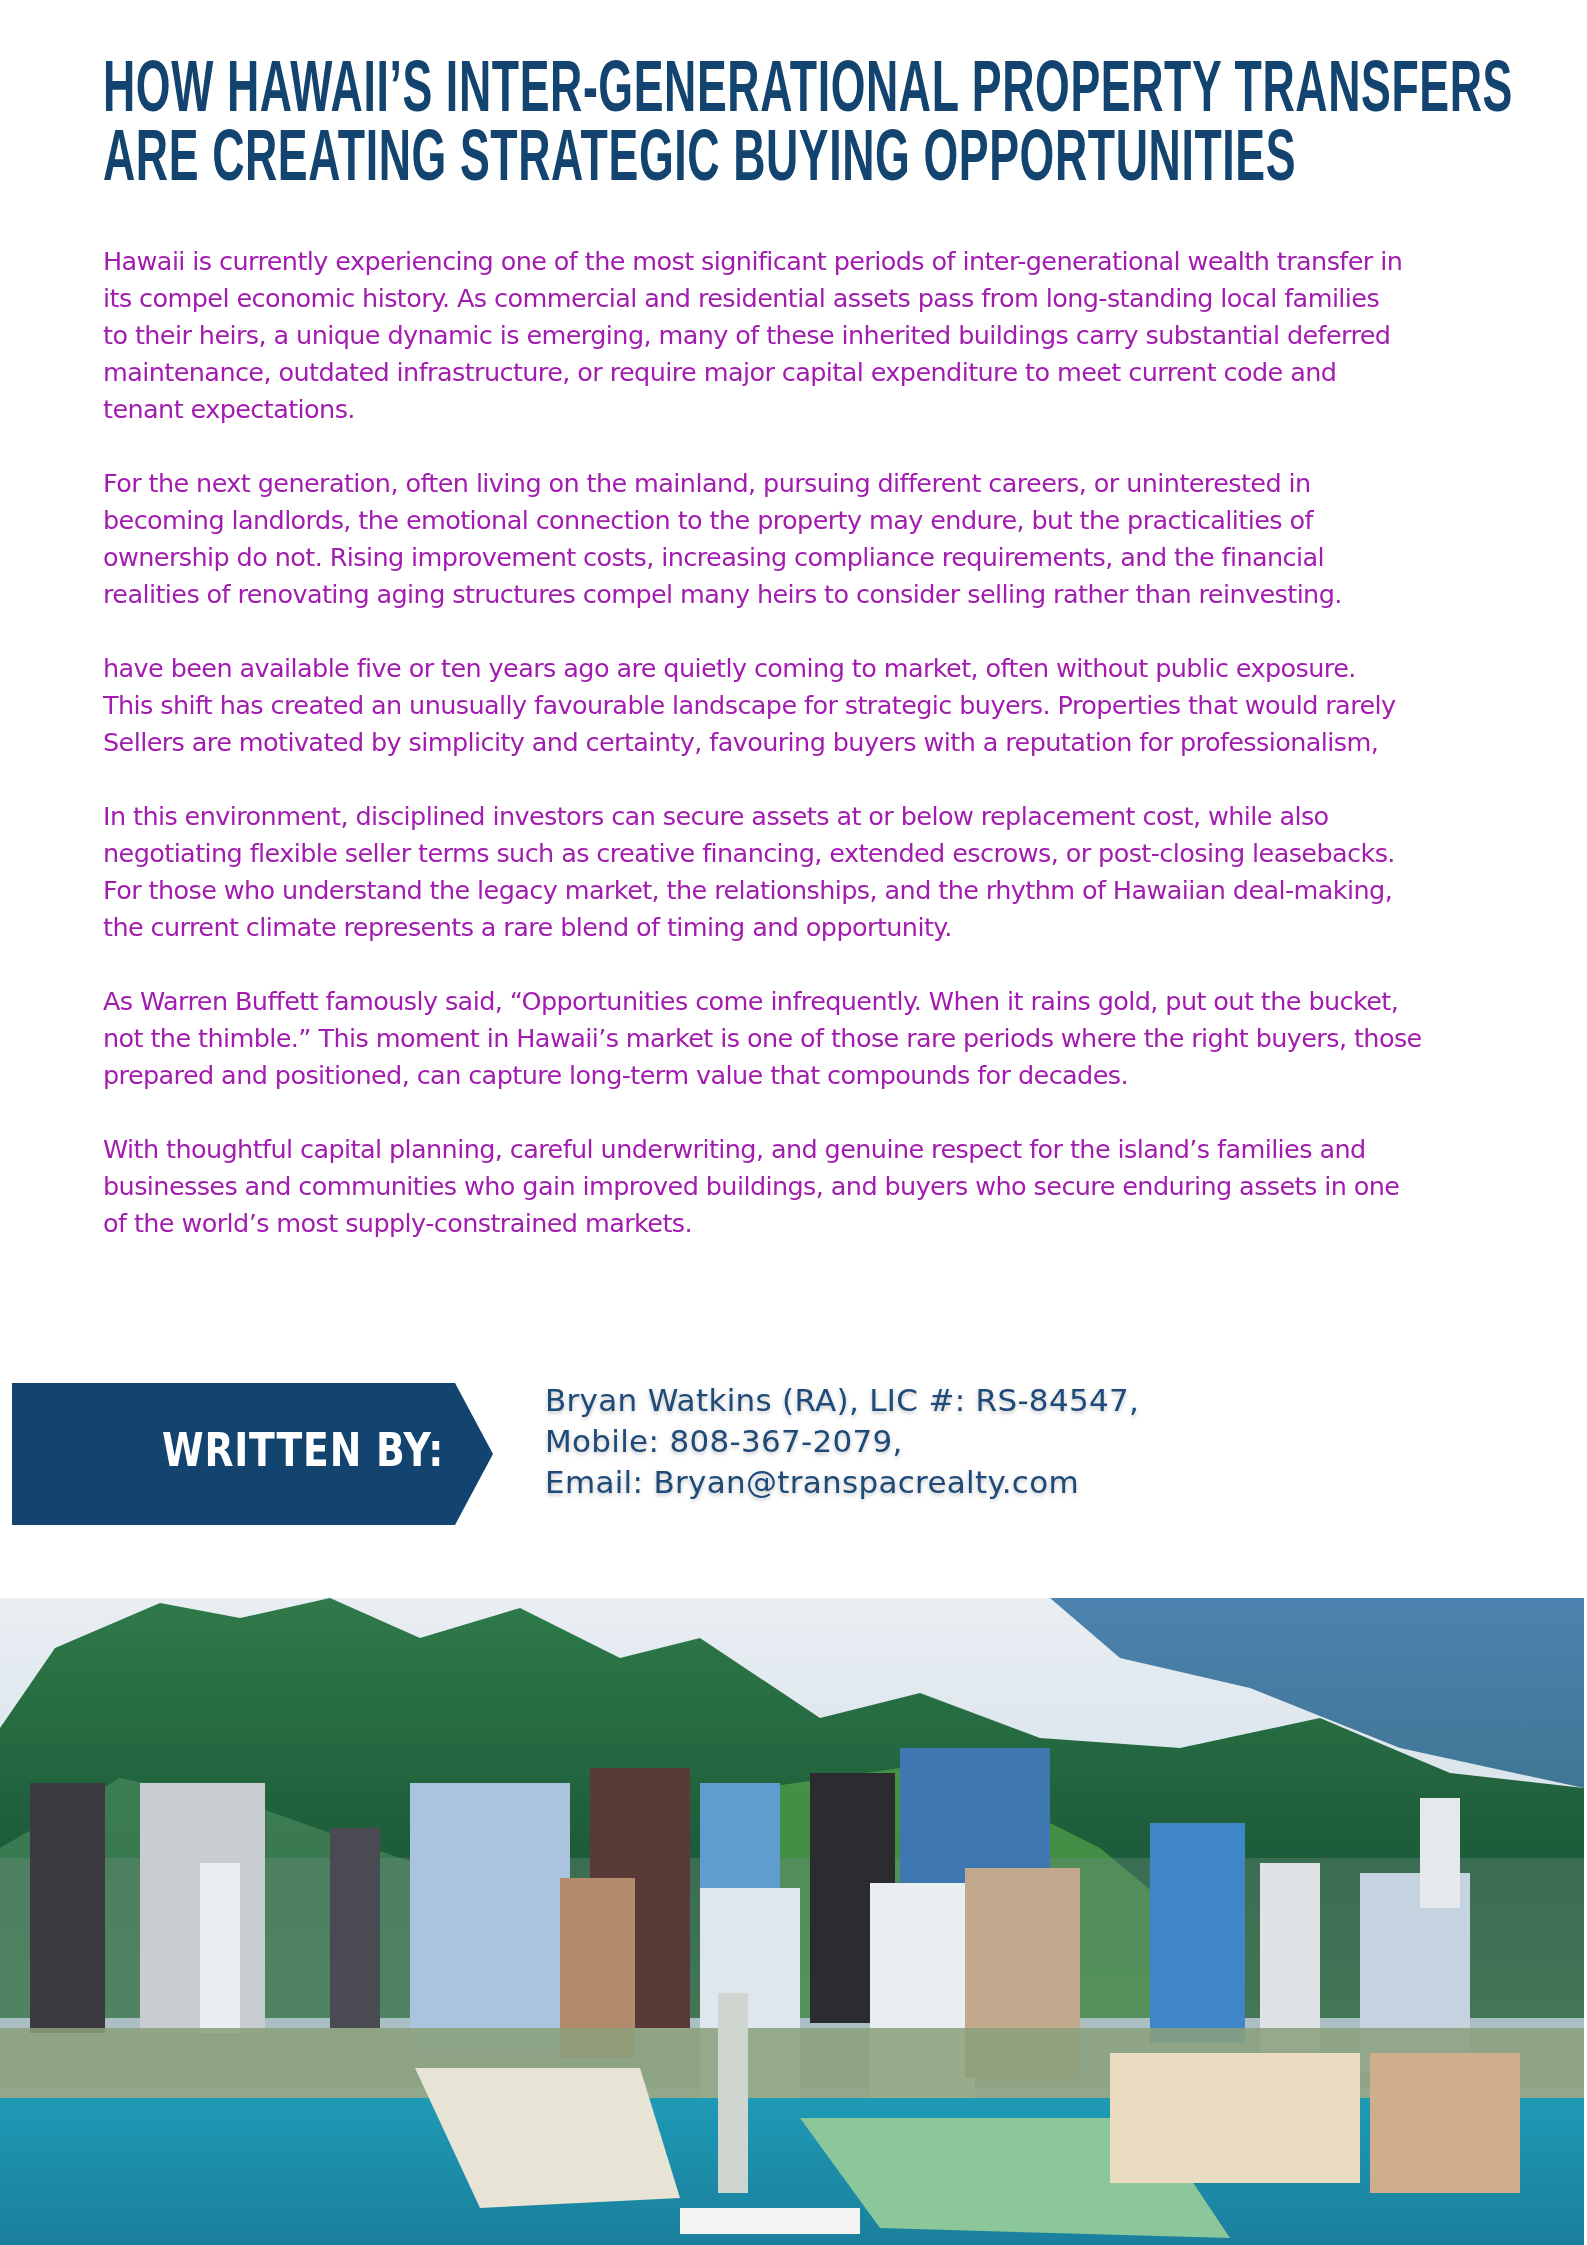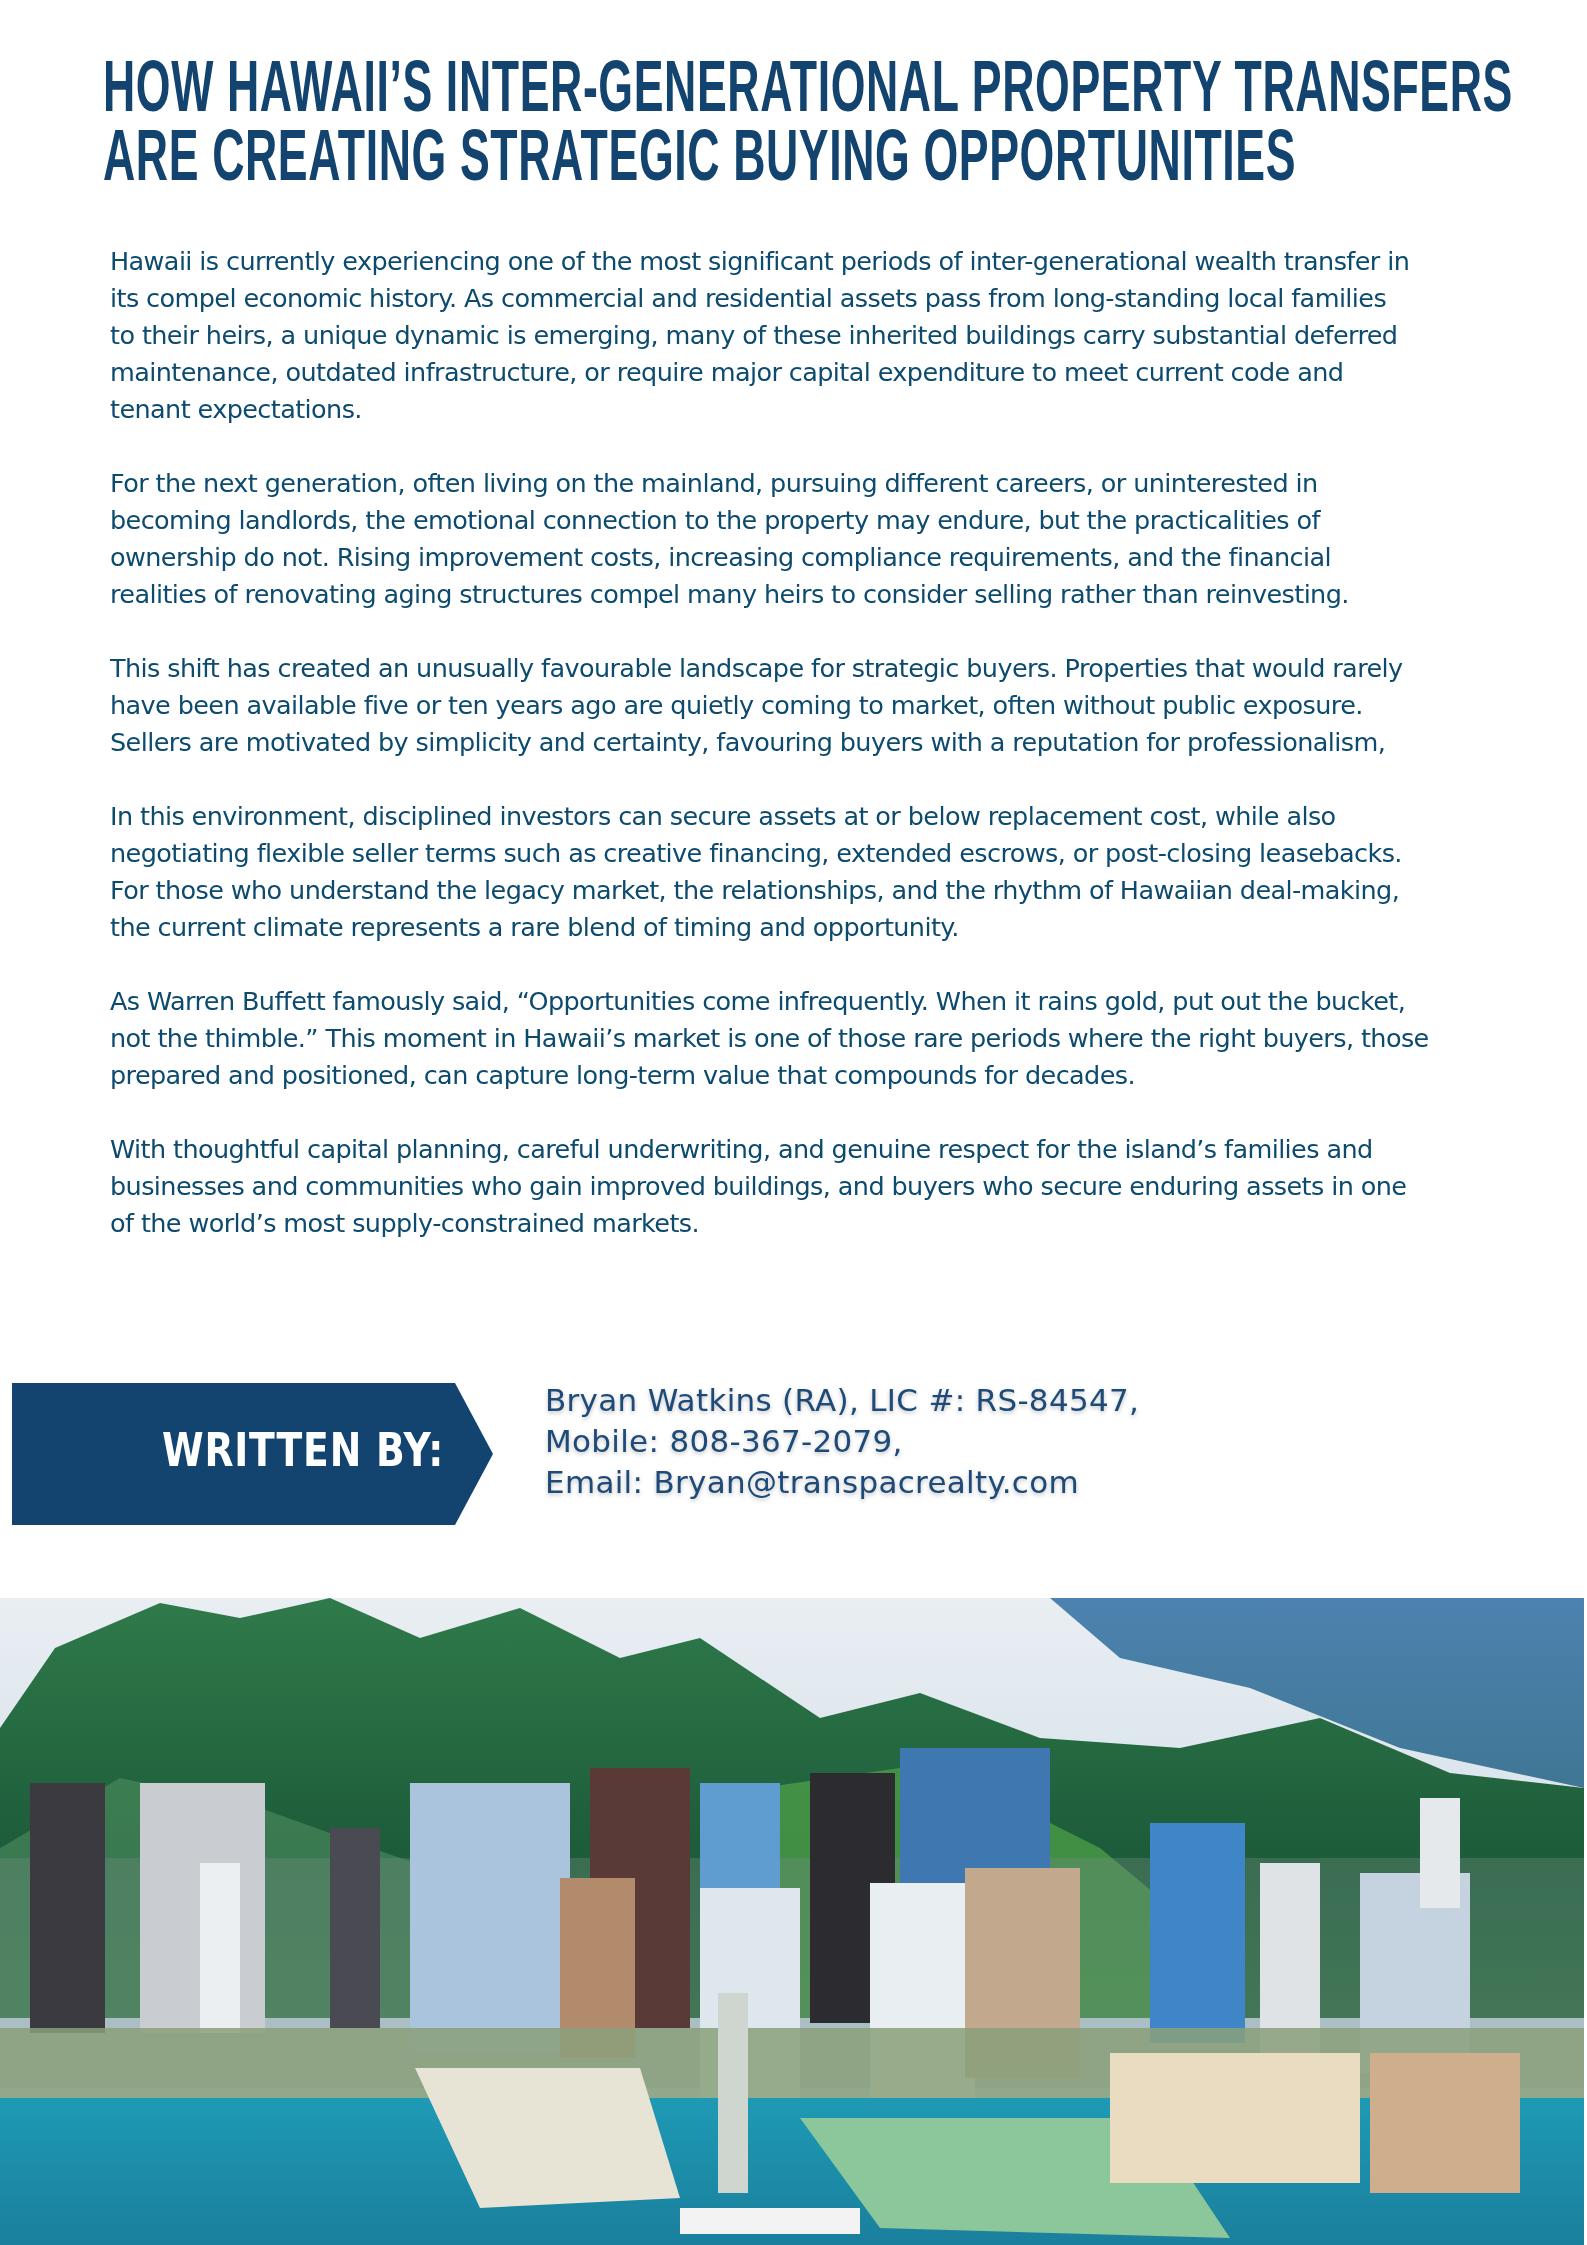--- a/index.html
+++ b/index.html
@@ -6,23 +6,23 @@
   body { width: 1587px; height: 2245px; position: relative; overflow: hidden; }
   .title {
     position: absolute; left: 103px; top: 52px; margin: 0;
     font-family: "Liberation Sans", sans-serif; font-weight: 700;
     font-size: 72px; line-height: 69px; color: #13446f;
     text-transform: uppercase; letter-spacing: 1px;
     transform: scaleX(0.62); transform-origin: left top; white-space: nowrap;
   }
   .title span { display: block; }
   .body-text {
-    position: absolute; left: 110px; top: 243px; width: 1400px;
+    position: absolute; left: 103px; top: 243px; width: 1400px;
     font-family: "DejaVu Sans", sans-serif; font-size: 25.5px; line-height: 37px;
-    color: #0c4a6e; letter-spacing: -0.6px;
+    color: #a21caf; letter-spacing: -0.6px;
   }
   .body-text p { margin: 0 0 37px 0; white-space: nowrap; }
   .body-text p span { display: block; }
   .banner { position: absolute; left: 12px; top: 1383px; width: 482px; height: 142px; }
   .banner svg { position: absolute; left: 0; top: 0; }
   .banner-label {
     position: absolute; right: 50px; top: 40px;
     font-family: "DejaVu Sans", sans-serif; font-weight: 700; font-size: 46px;
     color: #ffffff; letter-spacing: 1px; transform: scaleX(0.82); transform-origin: right center;
     white-space: nowrap;
@@ -51,22 +51,22 @@
     <span>maintenance, outdated infrastructure, or require major capital expenditure to meet current code and</span>
     <span>tenant expectations.</span>
   </p>
   <p>
     <span>For the next generation, often living on the mainland, pursuing different careers, or uninterested in</span>
     <span>becoming landlords, the emotional connection to the property may endure, but the practicalities of</span>
     <span>ownership do not. Rising improvement costs, increasing compliance requirements, and the financial</span>
     <span>realities of renovating aging structures compel many heirs to consider selling rather than reinvesting.</span>
   </p>
   <p>
+    <span>have been available five or ten years ago are quietly coming to market, often without public exposure.</span>
     <span>This shift has created an unusually favourable landscape for strategic buyers. Properties that would rarely</span>
-    <span>have been available five or ten years ago are quietly coming to market, often without public exposure.</span>
     <span>Sellers are motivated by simplicity and certainty, favouring buyers with a reputation for professionalism,</span>
   </p>
   <p>
     <span>In this environment, disciplined investors can secure assets at or below replacement cost, while also</span>
     <span>negotiating flexible seller terms such as creative financing, extended escrows, or post-closing leasebacks.</span>
     <span>For those who understand the legacy market, the relationships, and the rhythm of Hawaiian deal-making,</span>
     <span>the current climate represents a rare blend of timing and opportunity.</span>
   </p>
   <p>
     <span>As Warren Buffett famously said, “Opportunities come infrequently. When it rains gold, put out the bucket,</span>

